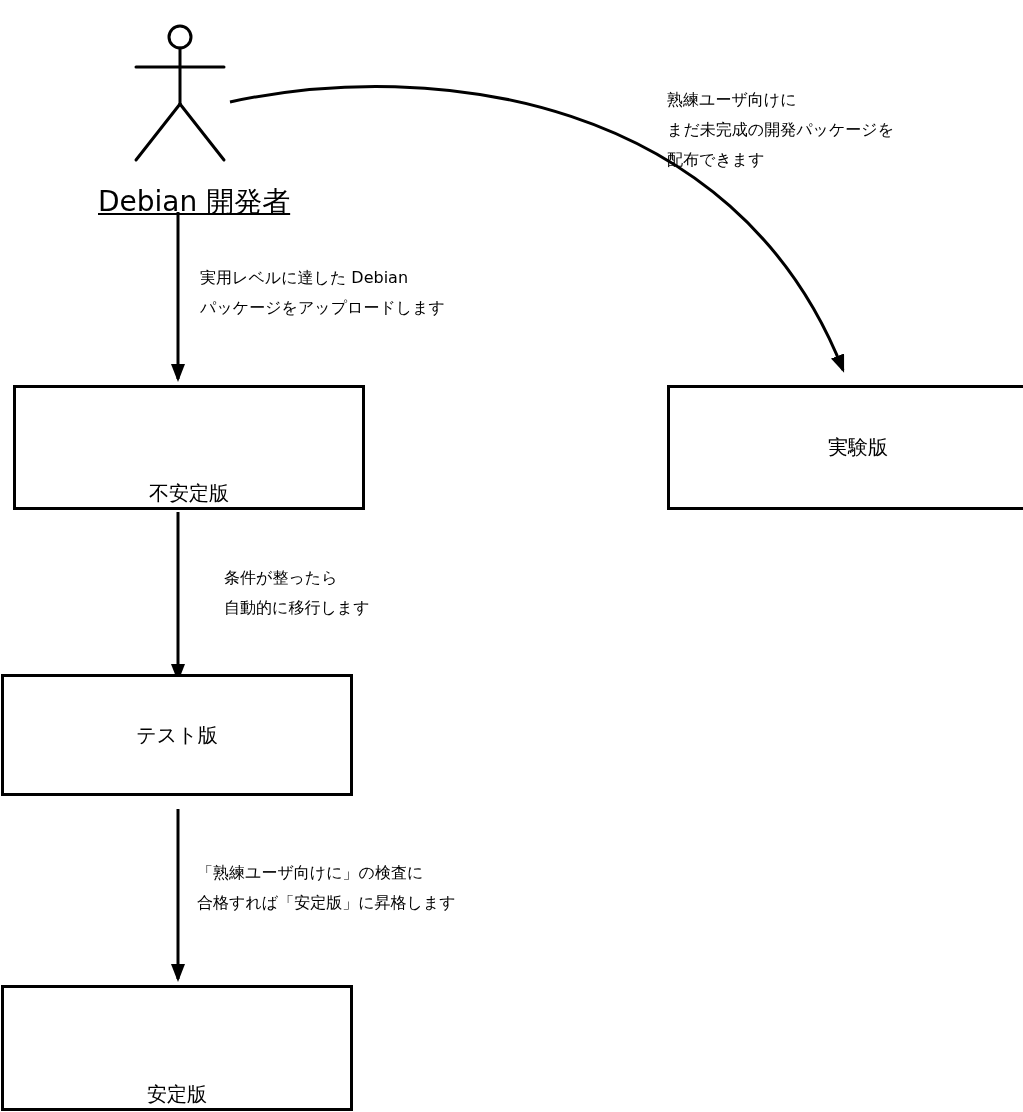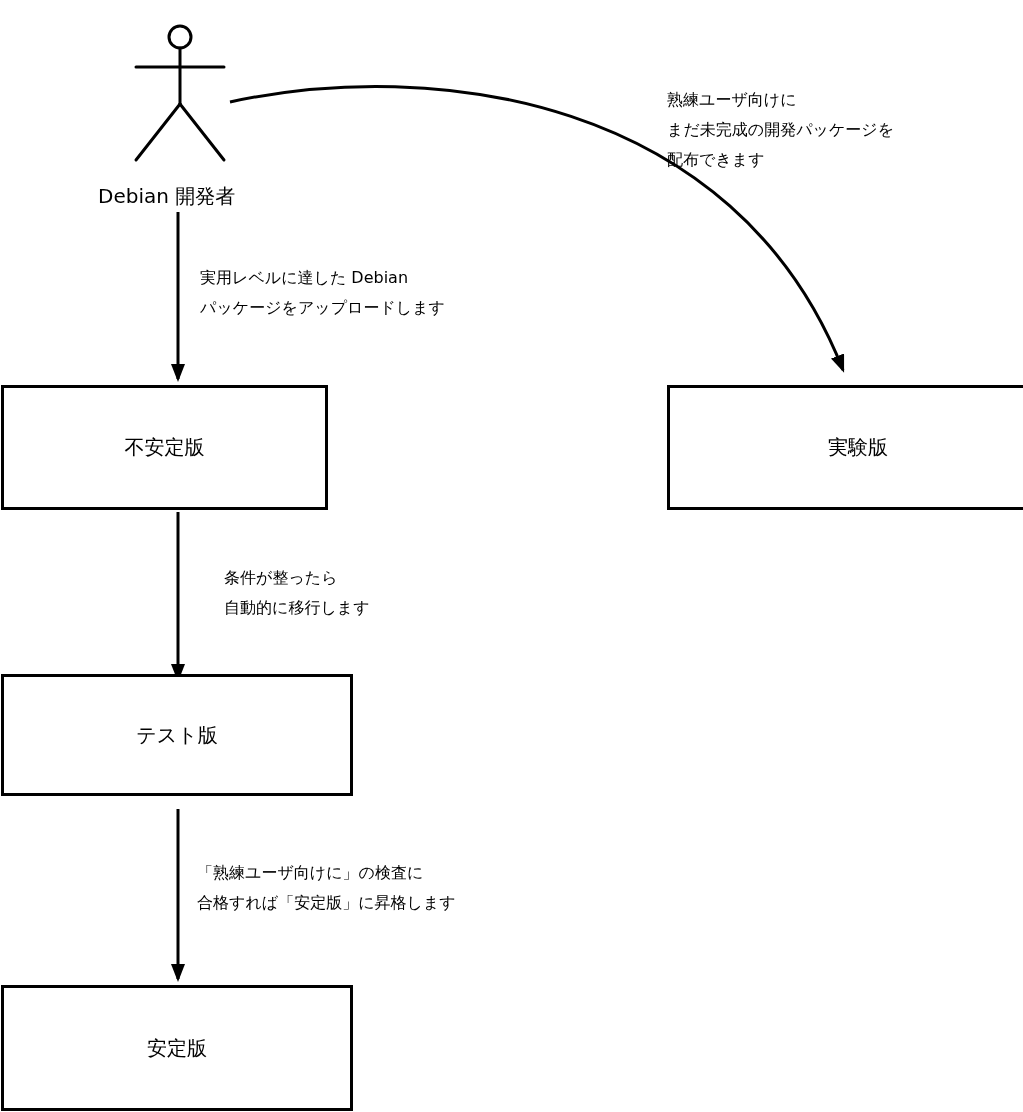--- a/index.html
+++ b/index.html
@@ -37,27 +37,28 @@
     white-space: nowrap;
   }
   .edge-label {
     position: absolute;
     font-size: 16px;
     line-height: 30px;
     white-space: nowrap;
   }
   .actor-label {
     position: absolute;
-    font-size: 20px;
+    font-size: 28px;
     white-space: nowrap;
+    text-decoration: underline;
   }
   
-  .node-unstable     { left: 1px;   top: 385px; width: 327px; height: 125px; }
+  .node-unstable     { left: 13px;   top: 385px; width: 352px; height: 125px; align-items: flex-end; }
   .node-testing      { left: 1px;   top: 674px; width: 352px; height: 122px; }
-  .node-stable       { left: 1px;   top: 985px; width: 352px; height: 126px; }
+  .node-stable       { left: 1px;   top: 985px; width: 352px; height: 126px; align-items: flex-end; }
   .node-experimental { left: 667px; top: 385px; width: 382px; height: 125px; }
   
   .label-actor        { left: 98px;  top: 183px; }
   .label-upload       { left: 200px; top: 263px; }
   .label-experimental { left: 667px; top: 85px;  }
   .label-migrate      { left: 200px; top: 563px; margin-left: 24px; }
   .label-promote      { left: 197px; top: 858px; }
 </style>
 </head>
 <body>

